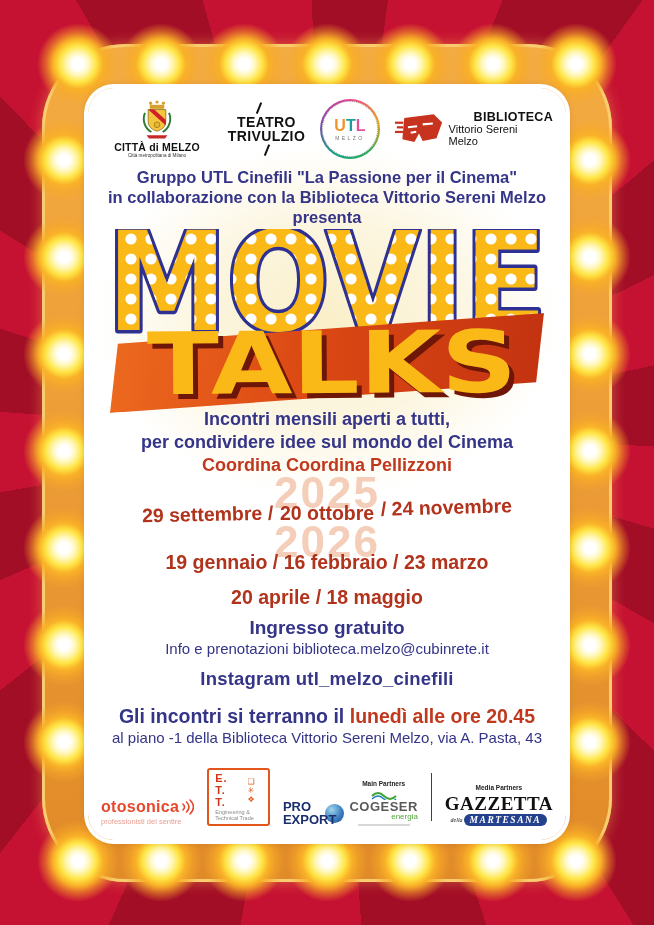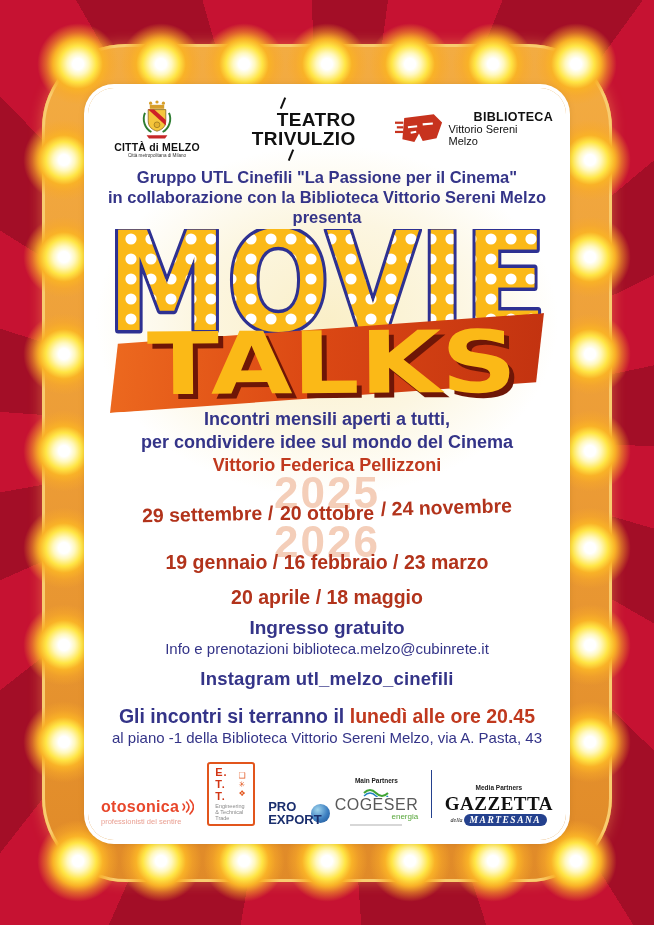--- a/index.html
+++ b/index.html
@@ -35,21 +35,21 @@
     background:radial-gradient(ellipse 62% 30% at 50% 31%,
       #FAEFC8 0%, #FCF6E1 45%, #FFFFFF 78%);
     box-shadow:0 0 0 4px #FFFFFF, 0 0 9px rgba(100,60,0,.4);
     display:flex;flex-direction:column;align-items:center;
   }
   
   .logo-row{margin-top:8px;height:66px;width:452px;display:flex;align-items:center;justify-content:space-between;}
   .melzo-logo{display:flex;flex-direction:column;align-items:center;width:112px;}
   .melzo-name{font-size:10.5px;font-weight:bold;color:#111;letter-spacing:.2px;margin-top:1px;}
   .melzo-sub{font-size:4.6px;color:#333;}
-  .teatro-logo{position:relative;text-align:right;color:#111;font-weight:bold;font-size:19px;line-height:1.02;letter-spacing:.4px;}
+  .teatro-logo{position:relative;text-align:center;color:#111;font-weight:bold;font-size:14px;line-height:1.02;letter-spacing:.4px;}
   .teatro-slash{position:absolute;width:1.6px;height:12px;background:#111;transform:rotate(22deg);}
   .ts-top{left:30px;top:-13px;} .ts-bot{left:38px;bottom:-13px;}
   .utl-logo{width:60px;height:60px;border-radius:50%;
     background:conic-gradient(#E84393,#F39C12,#27AE60,#16A085,#8E44AD,#E84393);
     display:flex;align-items:center;justify-content:center;}
   .utl-inner{width:54px;height:54px;border-radius:50%;background:#fff;display:flex;flex-direction:column;
     align-items:center;justify-content:center;border:1px dotted #aaa;}
   .utl-letters{font-weight:bold;font-size:16px;line-height:1;}
   .utl-letters .u{color:#F0932B}.utl-letters .t{color:#16A0A0}.utl-letters .l{color:#E0509B}
   .utl-city{font-size:5px;letter-spacing:2.4px;color:#777;margin-top:1px;}
@@ -95,21 +95,21 @@
   .ett-top{display:flex;align-items:center;gap:9px;}
   .ett-name{color:#D23515;font-weight:bold;font-size:11px;letter-spacing:1px;}
   .ett-sym{color:#E2551C;font-size:8px;}
   .ett-tag{color:#8a8a8a;font-size:5.5px;margin-top:1px;}
   .proex{position:relative;color:#1B2F6E;font-weight:bold;font-size:13px;line-height:.95;text-align:left;}
   .proex .globe{position:absolute;right:-8px;top:3px;width:19px;height:19px;border-radius:50%;
     background:radial-gradient(circle at 35% 30%,#9FD4EC 0%,#3D7FC1 55%,#1B4F8F 100%);}
   .proex span{position:relative;z-index:1;}
   .partner-col{display:flex;flex-direction:column;align-items:center;}
   .partner-label{font-size:6.5px;font-weight:bold;color:#222;margin-bottom:3px;}
-  .cogeser-name{font-weight:normal;font-size:16px;color:#5a5a5a;letter-spacing:.5px;line-height:1;}
+  .cogeser-name{font-weight:bold;font-size:13px;color:#5a5a5a;letter-spacing:.5px;line-height:1;}
   .cogeser-sub{font-size:8px;color:#57A63A;align-self:flex-end;line-height:1;}
   .cogeser-tag{width:52px;height:2px;background:#d7d7d7;margin-top:3px;}
   .divider{width:1.5px;height:48px;background:#24418E;align-self:center;}
   .gaz-name{font-family:"Liberation Serif",serif;font-weight:bold;font-size:19px;color:#111;letter-spacing:.5px;line-height:1;}
   .gaz-bottom{display:flex;align-items:center;margin-top:1px;}
   .gaz-della{font-family:"Liberation Serif",serif;font-style:italic;font-size:6px;color:#111;margin-right:1px;}
   .gaz-bar{background:#24418E;color:#fff;font-family:"Liberation Serif",serif;font-style:italic;font-weight:bold;
     font-size:9.5px;letter-spacing:1.5px;padding:1px 6px;border-radius:6px;}
 </style>
 </head>
@@ -169,20 +169,26 @@
       <div class="melzo-sub">Città metropolitana di Milano</div>
     </div>
 
     <div class="teatro-logo">
       <div class="teatro-slash ts-top"></div>
       <div>TEATRO</div>
       <div>TRIVULZIO</div>
       <div class="teatro-slash ts-bot"></div>
     </div>
 
+    <div class="utl-logo">
+      <div class="utl-inner">
+        <div class="utl-letters"><span class="u">U</span><span class="t">T</span><span class="l">L</span></div>
+        <div class="utl-city">MELZO</div>
+      </div>
+    </div>
 
     <div class="bib-logo">
       <svg width="48" height="32" viewBox="0 0 52 34">
         <g fill="#C7331E">
           <rect x="0" y="9" width="9" height="2.4"></rect>
             <rect x="2" y="14" width="7" height="2.4"></rect>
             <rect x="0" y="19" width="9" height="2.4"></rect>
           <path d="M10 5 l32 -4 9 9 -6 17 -15 3 -4 -8 -5 9 -13 -3 z"></path>
         </g>
         <g stroke="#fff" stroke-width="2.2" fill="none">
@@ -219,21 +225,21 @@
     <div class="talks-bg"></div>
     <svg width="396" height="88" viewBox="0 0 396 88">
       <text x="202" y="74" text-anchor="middle" font-family="DejaVu Sans, sans-serif" font-weight="bold" font-size="86" textLength="370" lengthAdjust="spacingAndGlyphs" fill="#6E1607" transform="translate(5,5)">TALKS</text>
       <text x="202" y="74" text-anchor="middle" font-family="DejaVu Sans, sans-serif" font-weight="bold" font-size="86" textLength="370" lengthAdjust="spacingAndGlyphs" fill="#FBB917">TALKS</text>
     </svg>
   </div>
 
   <div class="desc">
     <div class="navy">Incontri mensili aperti a tutti,</div>
     <div class="navy">per condividere idee sul mondo del Cinema</div>
-    <div class="brick">Vittorio Federica Pellizzoni</div>
+    <div class="brick">Coordina Coordina Pellizzoni</div>
   </div>
 
   <div class="year-block">
     <div class="year-wm">2025</div>
     <div class="dates-line">
       <span class="seg-tilt-a">29 settembre /</span>
       <span>20 ottobre</span>
       <span class="seg-tilt-b">/ 24 novembre</span>
     </div>
   </div>

